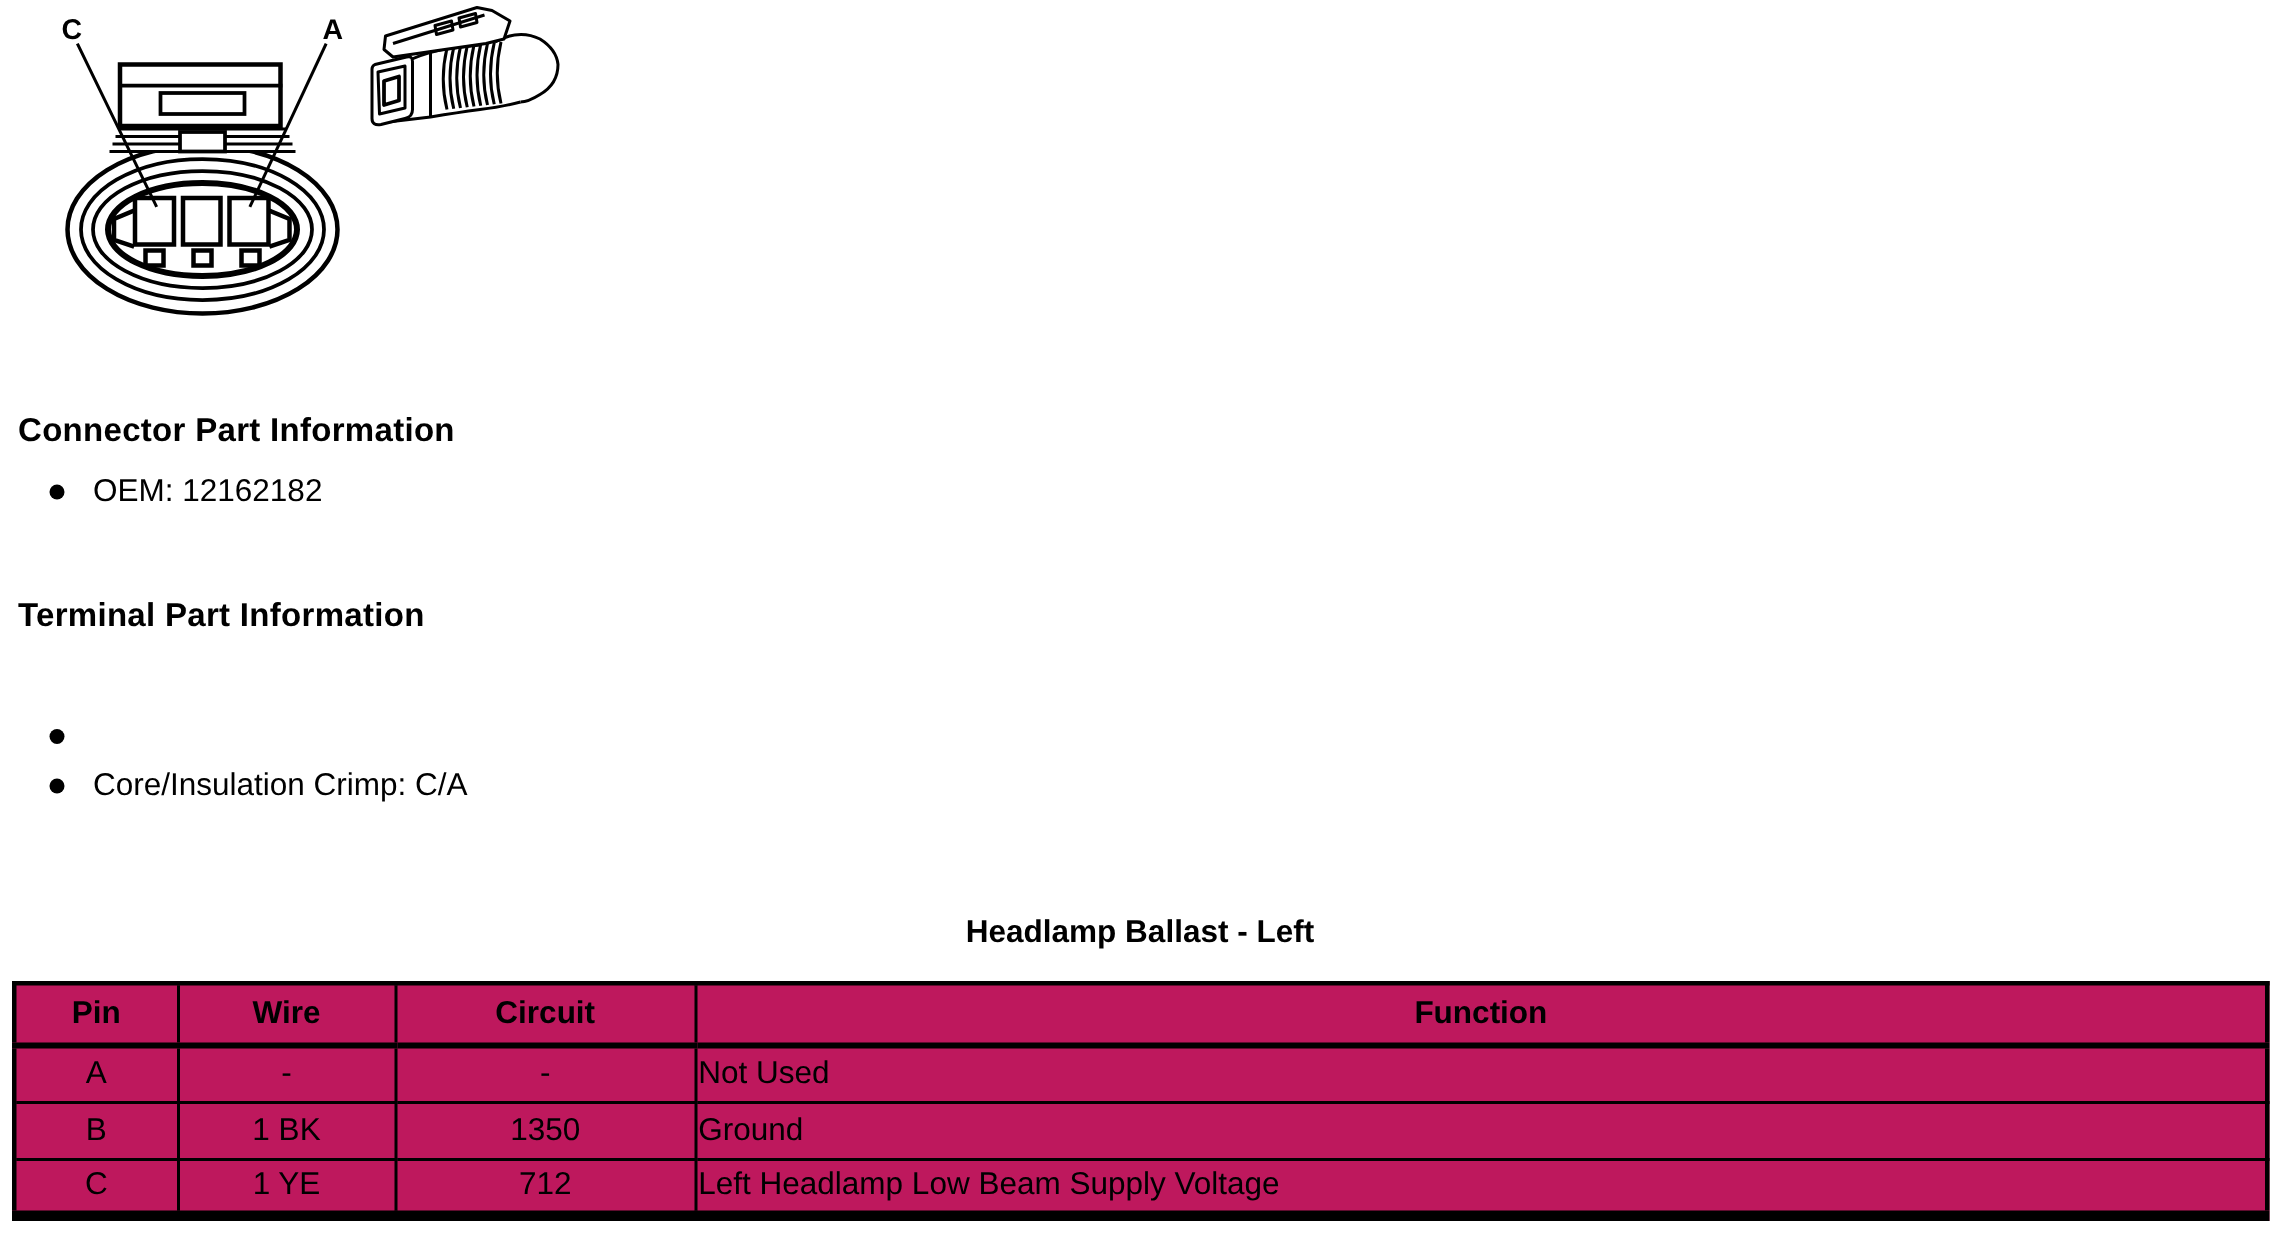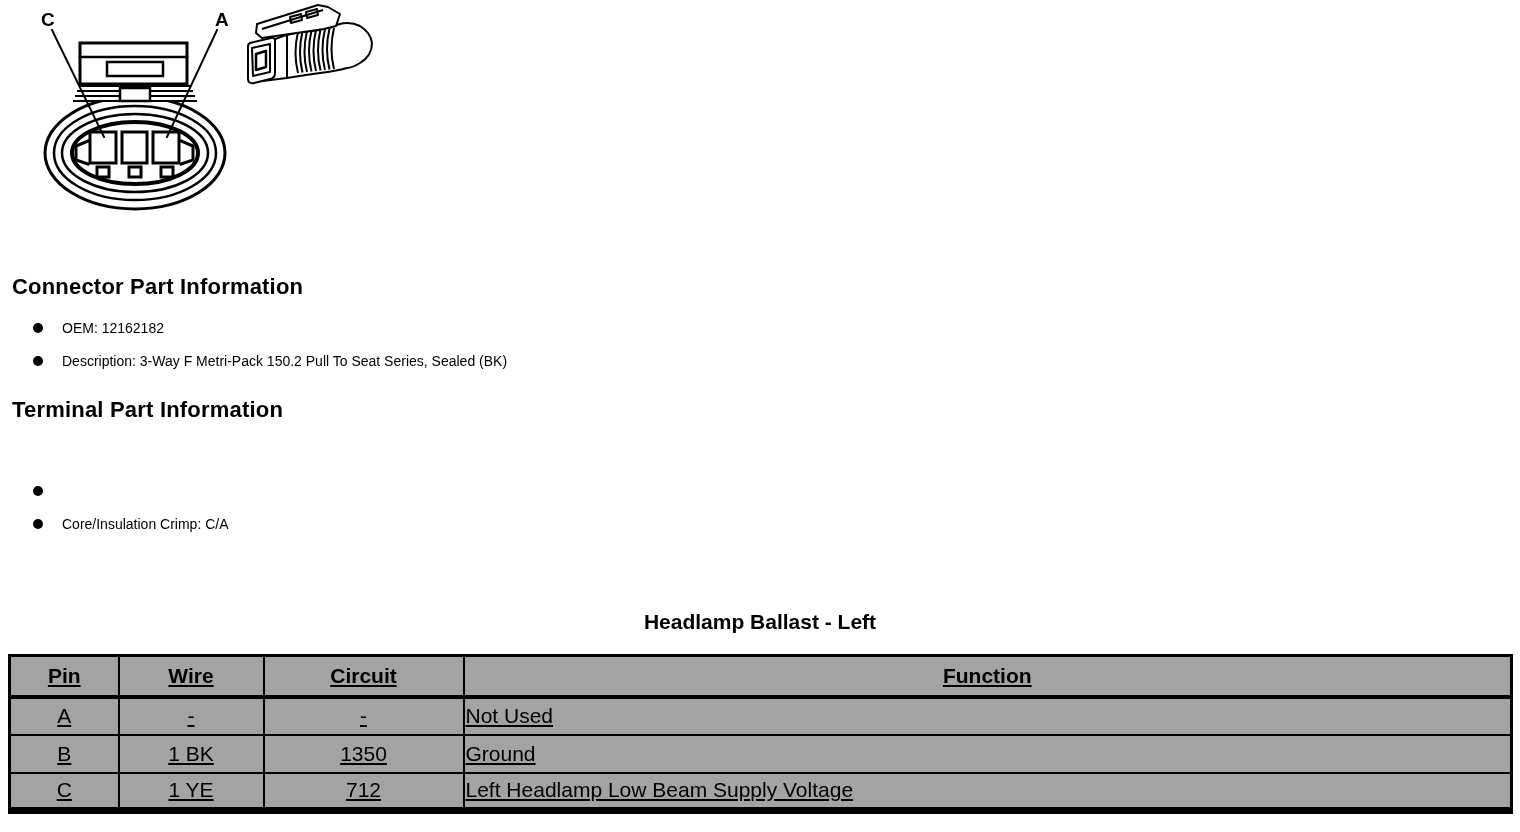--- a/index.html
+++ b/index.html
@@ -29,21 +29,21 @@
   #terminal-heading  { top: 397px; }
 
   
   .bullet-list { position: absolute; left: 33px; list-style: none; }
   #connector-list { top: 311px; }
   #terminal-list  { top: 474px; }
   .bullet-list li {
     display: flex;
     align-items: center;
     height: 33px;
-    font-size: 14px;
+    font-size: 21px;
     white-space: nowrap;
   }
   .bullet {
     width: 10px; height: 10px;
     background: #000;
     border-radius: 50%;
     margin-right: 19px;
     flex: 0 0 auto;
   }
 
@@ -58,22 +58,21 @@
     white-space: nowrap;
   }
 
   
   table.pinout {
     position: absolute;
     left: 8px; top: 654px;
     width: 1505px;
     border-collapse: collapse;
     table-layout: fixed;
-    background: #a3a3a3;
-    text-decoration: underline;
+    background: #be185d;
   }
   table.pinout, table.pinout th, table.pinout td { border: 2px solid #000; }
   table.pinout { border: 3px solid #000; border-bottom-width: 7px; }
   table.pinout th {
     height: 41px;
     font-size: 21px;
     font-weight: bold;
     text-align: center;
     border-bottom-width: 4px;
   }
@@ -167,24 +166,20 @@
     </g>
   </svg>
 
   <div id="connector-heading" class="section-heading">Connector Part Information</div>
 
   <ul id="connector-list" class="bullet-list">
     <li>
       <span class="bullet"></span>
       <span>OEM: 12162182</span>
     </li>
-    <li>
-      <span class="bullet"></span>
-      <span>Description: 3-Way F Metri-Pack 150.2 Pull To Seat Series, Sealed (BK)</span>
-    </li>
   </ul>
 
   <div id="terminal-heading" class="section-heading">Terminal Part Information</div>
 
   <ul id="terminal-list" class="bullet-list">
     <li>
       <span class="bullet"></span>
     </li>
     <li>
       <span class="bullet"></span>

